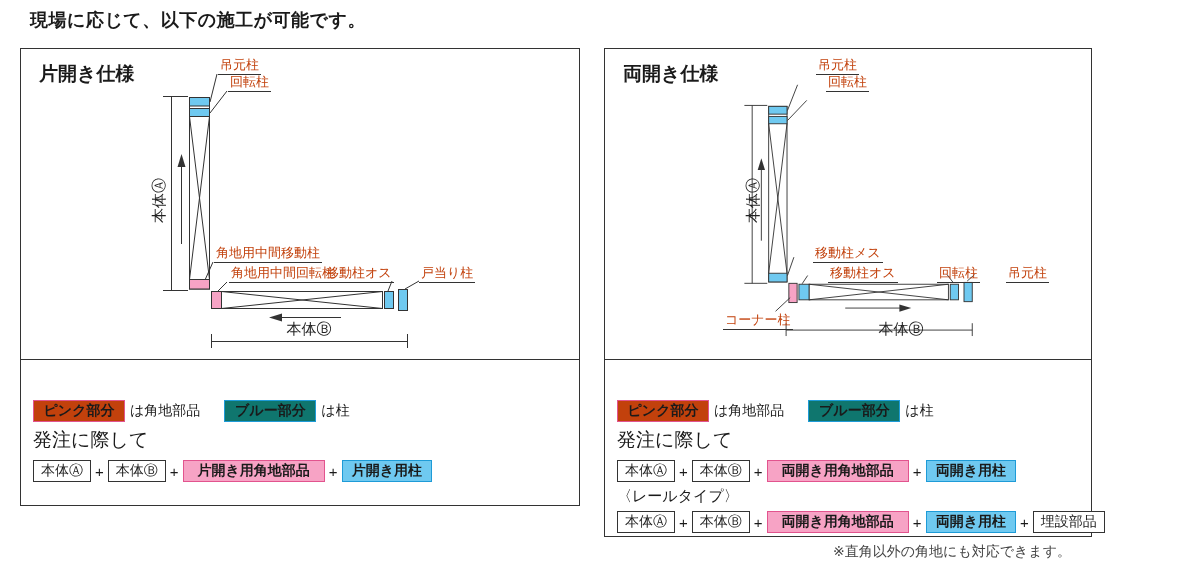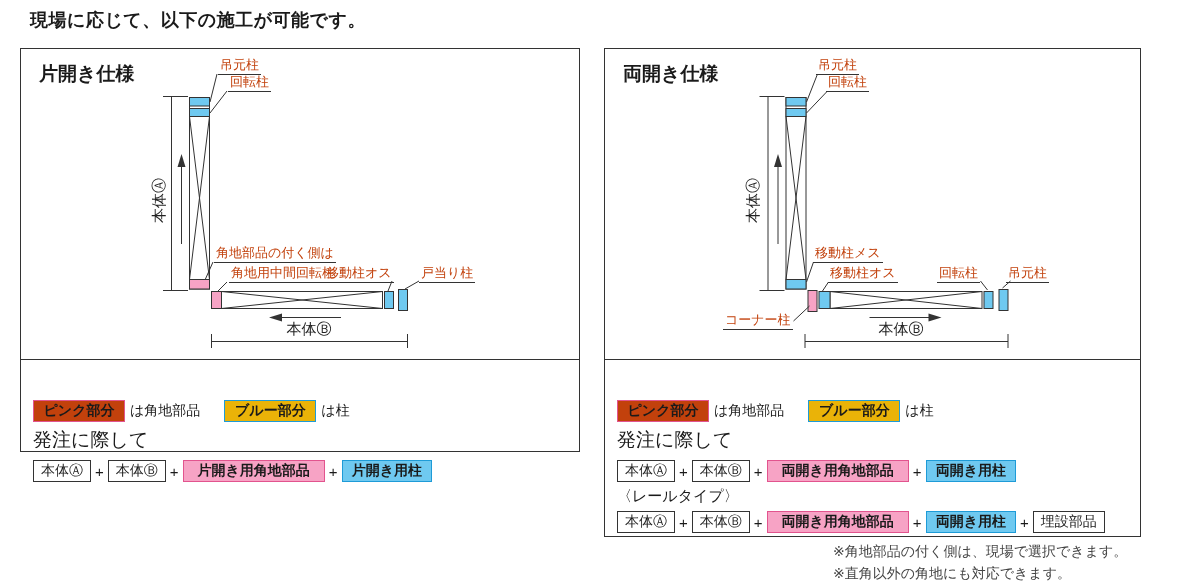--- a/index.html
+++ b/index.html
@@ -4,22 +4,22 @@
 <style>
   * { box-sizing: border-box; }
   html,body { margin:0; padding:0; }
   body {
     width:1177px; height:587px; position:relative; background:#fff;
     font-family:"Liberation Sans","DejaVu Sans",sans-serif; color:#1a1a1a;
     overflow:hidden;
   }
   .page-title { position:absolute; left:30px; top:8px; font-size:18px; font-weight:bold; letter-spacing:.5px; }
   .panel { position:absolute; top:48px; background:#fff; border:1px solid #333; }
-  .panel.left  { left:20px;  width:560px; height:404px; }
-  .panel.right { left:604px; width:537px; height:489px; }
+  .panel.left  { left:20px;  width:560px; height:458px; }
+  .panel.right { left:604px; width:488px; height:489px; }
   .panel-title { position:absolute; left:18px; top:12px; font-size:19px; font-weight:bold; }
   .diagram { position:absolute; left:0; top:0; width:100%; height:310px; }
   .diagram svg { position:absolute; left:0; top:0; width:100%; height:100%; }
   .diagram svg line, .diagram svg polyline { stroke:#333; stroke-width:1; fill:none; }
   .diagram svg polygon { fill:#333; stroke:none; }
   .part      { fill:#fff;     stroke:#333; stroke-width:1; }
   .blue-part { fill:#6FC9F0;  stroke:#333; stroke-width:1; }
   .pink-part { fill:#F7A3C5;  stroke:#333; stroke-width:1; }
   .dlabel {
     position:absolute; font-size:13px; line-height:1.15; white-space:nowrap;
@@ -27,21 +27,21 @@
   }
   .dim-label { position:absolute; font-size:15px; white-space:nowrap; text-align:center; color:#222; }
   .rot { transform:rotate(-90deg); border-bottom:none; }
   .info { position:absolute; left:0; right:0; top:310px; bottom:0; border-top:1px solid #333; padding:9px 12px 0 12px; }
   .legend-row { font-size:14px; margin-bottom:2px; }
   .chip {
     display:inline-block; min-width:92px; text-align:center; padding:1px 8px;
     font-size:14px; font-weight:bold; border:1px solid; margin-right:5px;
   }
   .chip.pink { background:#c2410c; border-color:#E2548E;margin-top:31px; }
-  .chip.blue { background:#eab308; border-color:#1E9BD7; }
+  .chip.blue { background:#0f766e; border-color:#1E9BD7; }
   .legend-desc { margin-right:24px; }
   .order-heading { font-size:19px; font-weight:normal; margin:5px 0 7px 0; }
   .type-heading { font-size:15px; margin:4px 0 5px 0; }
   .formula { display:flex; align-items:center; gap:4px; font-size:14px; margin-bottom:5px; }
   .fbox { display:inline-block; padding:1px 7px; border:1px solid #333; background:#fff; white-space:nowrap; }
   .fbox.pink { background:#F7A3C5; border-color:#E2548E; font-weight:bold; padding:1px 14px; }
   .fbox.blue { background:#6FC9F0; border-color:#1E9BD7; font-weight:bold; padding:1px 9px;font-family:Liberation Serif, serif; }
   .plus { font-size:15px; }
   .order-note { font-size:14px; margin-top:7px; color:#222; }
   .footnotes { position:absolute; left:833px; top:541px; font-size:14px; line-height:1.55; color:#444; }
@@ -100,21 +100,21 @@
         <line x1="206" y1="42" x2="189" y2="64"></line>
         <line x1="192" y1="213" x2="184" y2="231"></line>
         <line x1="206" y1="233" x2="196" y2="243"></line>
         <line x1="371" y1="232" x2="367" y2="242"></line>
         <line x1="398" y1="232" x2="384" y2="240"></line>
       </g>
     </svg>
     <span class="dlabel" style="left:197px;top:9px">吊元柱</span>
     <span class="dlabel" style="left:207px;top:26px">回転柱</span>
     <span class="dim-label rot" style="left:104px;top:142px;width:68px">本体Ⓐ</span>
-    <span class="dlabel" style="left:193px;top:197px">角地部品の付く側は</span>
+    <span class="dlabel" style="left:193px;top:197px">角地用中間移動柱</span>
     <span class="dlabel" style="left:208px;top:217px">角地用中間回転柱</span>
     <span class="dlabel" style="left:303px;top:217px">移動柱オス</span>
     <span class="dlabel" style="left:398px;top:217px">戸当り柱</span>
     <span class="dim-label" style="left:253px;top:271px;width:70px">本体Ⓑ</span>
   </div>
 
   <div class="info">
     <div class="legend-row">
       <span class="chip pink">ピンク部分</span><span class="legend-desc">は角地部品</span><span class="chip blue">ブルー部分</span><span>は柱</span>
     </div>
@@ -215,15 +215,14 @@
       <span class="fbox pink">両開き用角地部品</span>
       <span class="plus">+</span>
       <span class="fbox blue">両開き用柱</span>
       <span class="plus">+</span>
       <span class="fbox">埋設部品</span>
     </div>
   </div>
 </div>
 
 <div class="footnotes">
-  <div>※角地部品の付く側は、現場で選択できます。</div>
   <div>※直角以外の角地にも対応できます。</div>
 </div>
 
 </body></html>

